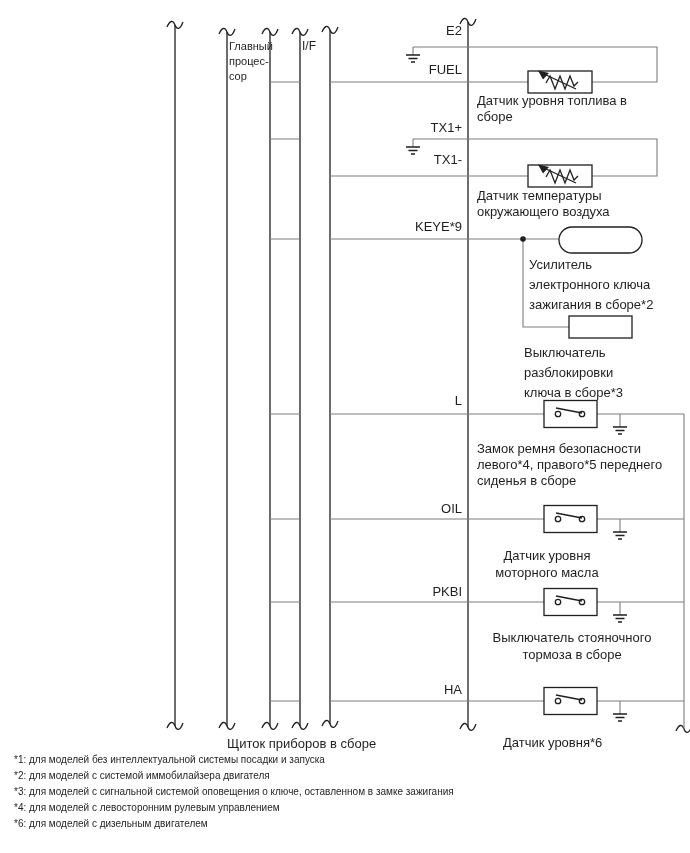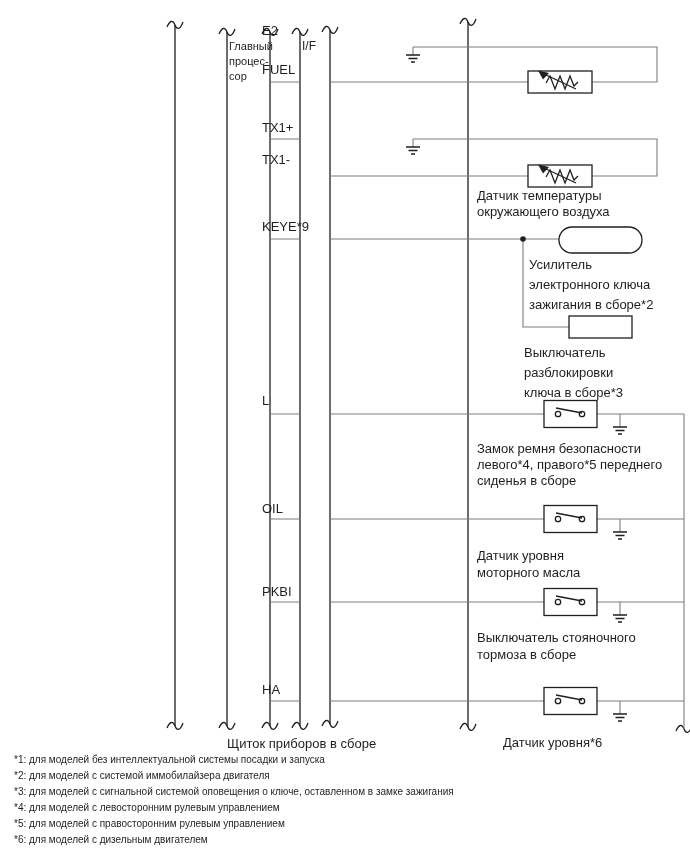--- a/index.html
+++ b/index.html
@@ -7,23 +7,23 @@
   .canvas{
     position:relative;width:690px;height:853px;background:var(--background,#fff);
     font-family:"Liberation Sans",sans-serif;color:var(--line,#1f1f1f);
     overflow:hidden;
   }
   svg.wires{position:absolute;left:0;top:0;width:690px;height:853px;}
   .dk{stroke:var(--line,#1f1f1f);fill:none;stroke-width:1.3;}
   .gy{stroke:var(--wire,#7d7d7d);fill:none;stroke-width:1.1;}
   .fdk{fill:var(--line,#1f1f1f);stroke:none;}
   .lbl{position:absolute;font-size:13px;line-height:16px;white-space:pre-line;}
-  .lh17{line-height:17px;}
+  .lh17{line-height:17px;text-align:center;}
   .lh20{line-height:20px;}
-  .pin{position:absolute;left:262px;width:200px;font-size:13px;line-height:15px;}
+  .pin{position:absolute;left:262px;width:200px;text-align:right;font-size:13px;line-height:15px;}
   .blocklbl{position:absolute;font-size:11px;line-height:15px;white-space:pre-line;}
   .foot{position:absolute;left:14px;top:752px;font-size:10px;line-height:16px;}
   .foot div{white-space:pre;}
 </style>
 </head>
 <body>
 
 <div class="canvas">
 
   <svg class="wires" viewBox="0 0 690 853">
@@ -110,20 +110,22 @@
   <div class="pin" style="top:23px">E2</div>
   <div class="pin" style="top:62px">FUEL</div>
   <div class="pin" style="top:120px">TX1+</div>
   <div class="pin" style="top:152px">TX1-</div>
   <div class="pin" style="top:219px">KEYE*9</div>
   <div class="pin" style="top:393px">L</div>
   <div class="pin" style="top:501px">OIL</div>
   <div class="pin" style="top:682px">HA</div>
   <div class="pin" style="top:584px">PKBI</div>
 
+  <div class="lbl" style="left:477px;top:93px;width:175px">Датчик уровня топлива в
+сборе</div>
   <div class="lbl" style="left:477px;top:188px;width:160px">Датчик температуры
 окружающего воздуха</div>
   <div class="lbl lh20" style="left:529px;top:255px;width:150px">Усилитель
 электронного ключа
 зажигания в сборе*2</div>
   <div class="lbl lh20" style="left:524px;top:343px;width:130px">Выключатель
 разблокировки
 ключа в сборе*3</div>
   <div class="lbl" style="left:477px;top:441px;width:210px">Замок ремня безопасности
 левого*4, правого*5 переднего
@@ -134,17 +136,16 @@
 тормоза в сборе</div>
   <div class="lbl" style="left:503px;top:735px;width:160px">Датчик уровня*6</div>
 
   <div class="lbl" style="left:227px;top:736px;width:200px">Щиток приборов в сборе</div>
 
   <div class="foot">
     <div>*1: для моделей без интеллектуальной системы посадки и запуска</div>
     <div>*2: для моделей с системой иммобилайзера двигателя</div>
     <div>*3: для моделей с сигнальной системой оповещения о ключе, оставленном в замке зажигания</div>
     <div>*4: для моделей с левосторонним рулевым управлением</div>
-    <div>*5: для моделей с правосторонним рулевым управлением</div>
     <div>*6: для моделей с дизельным двигателем</div>
   </div>
 
 </div>
 
 </body></html>

